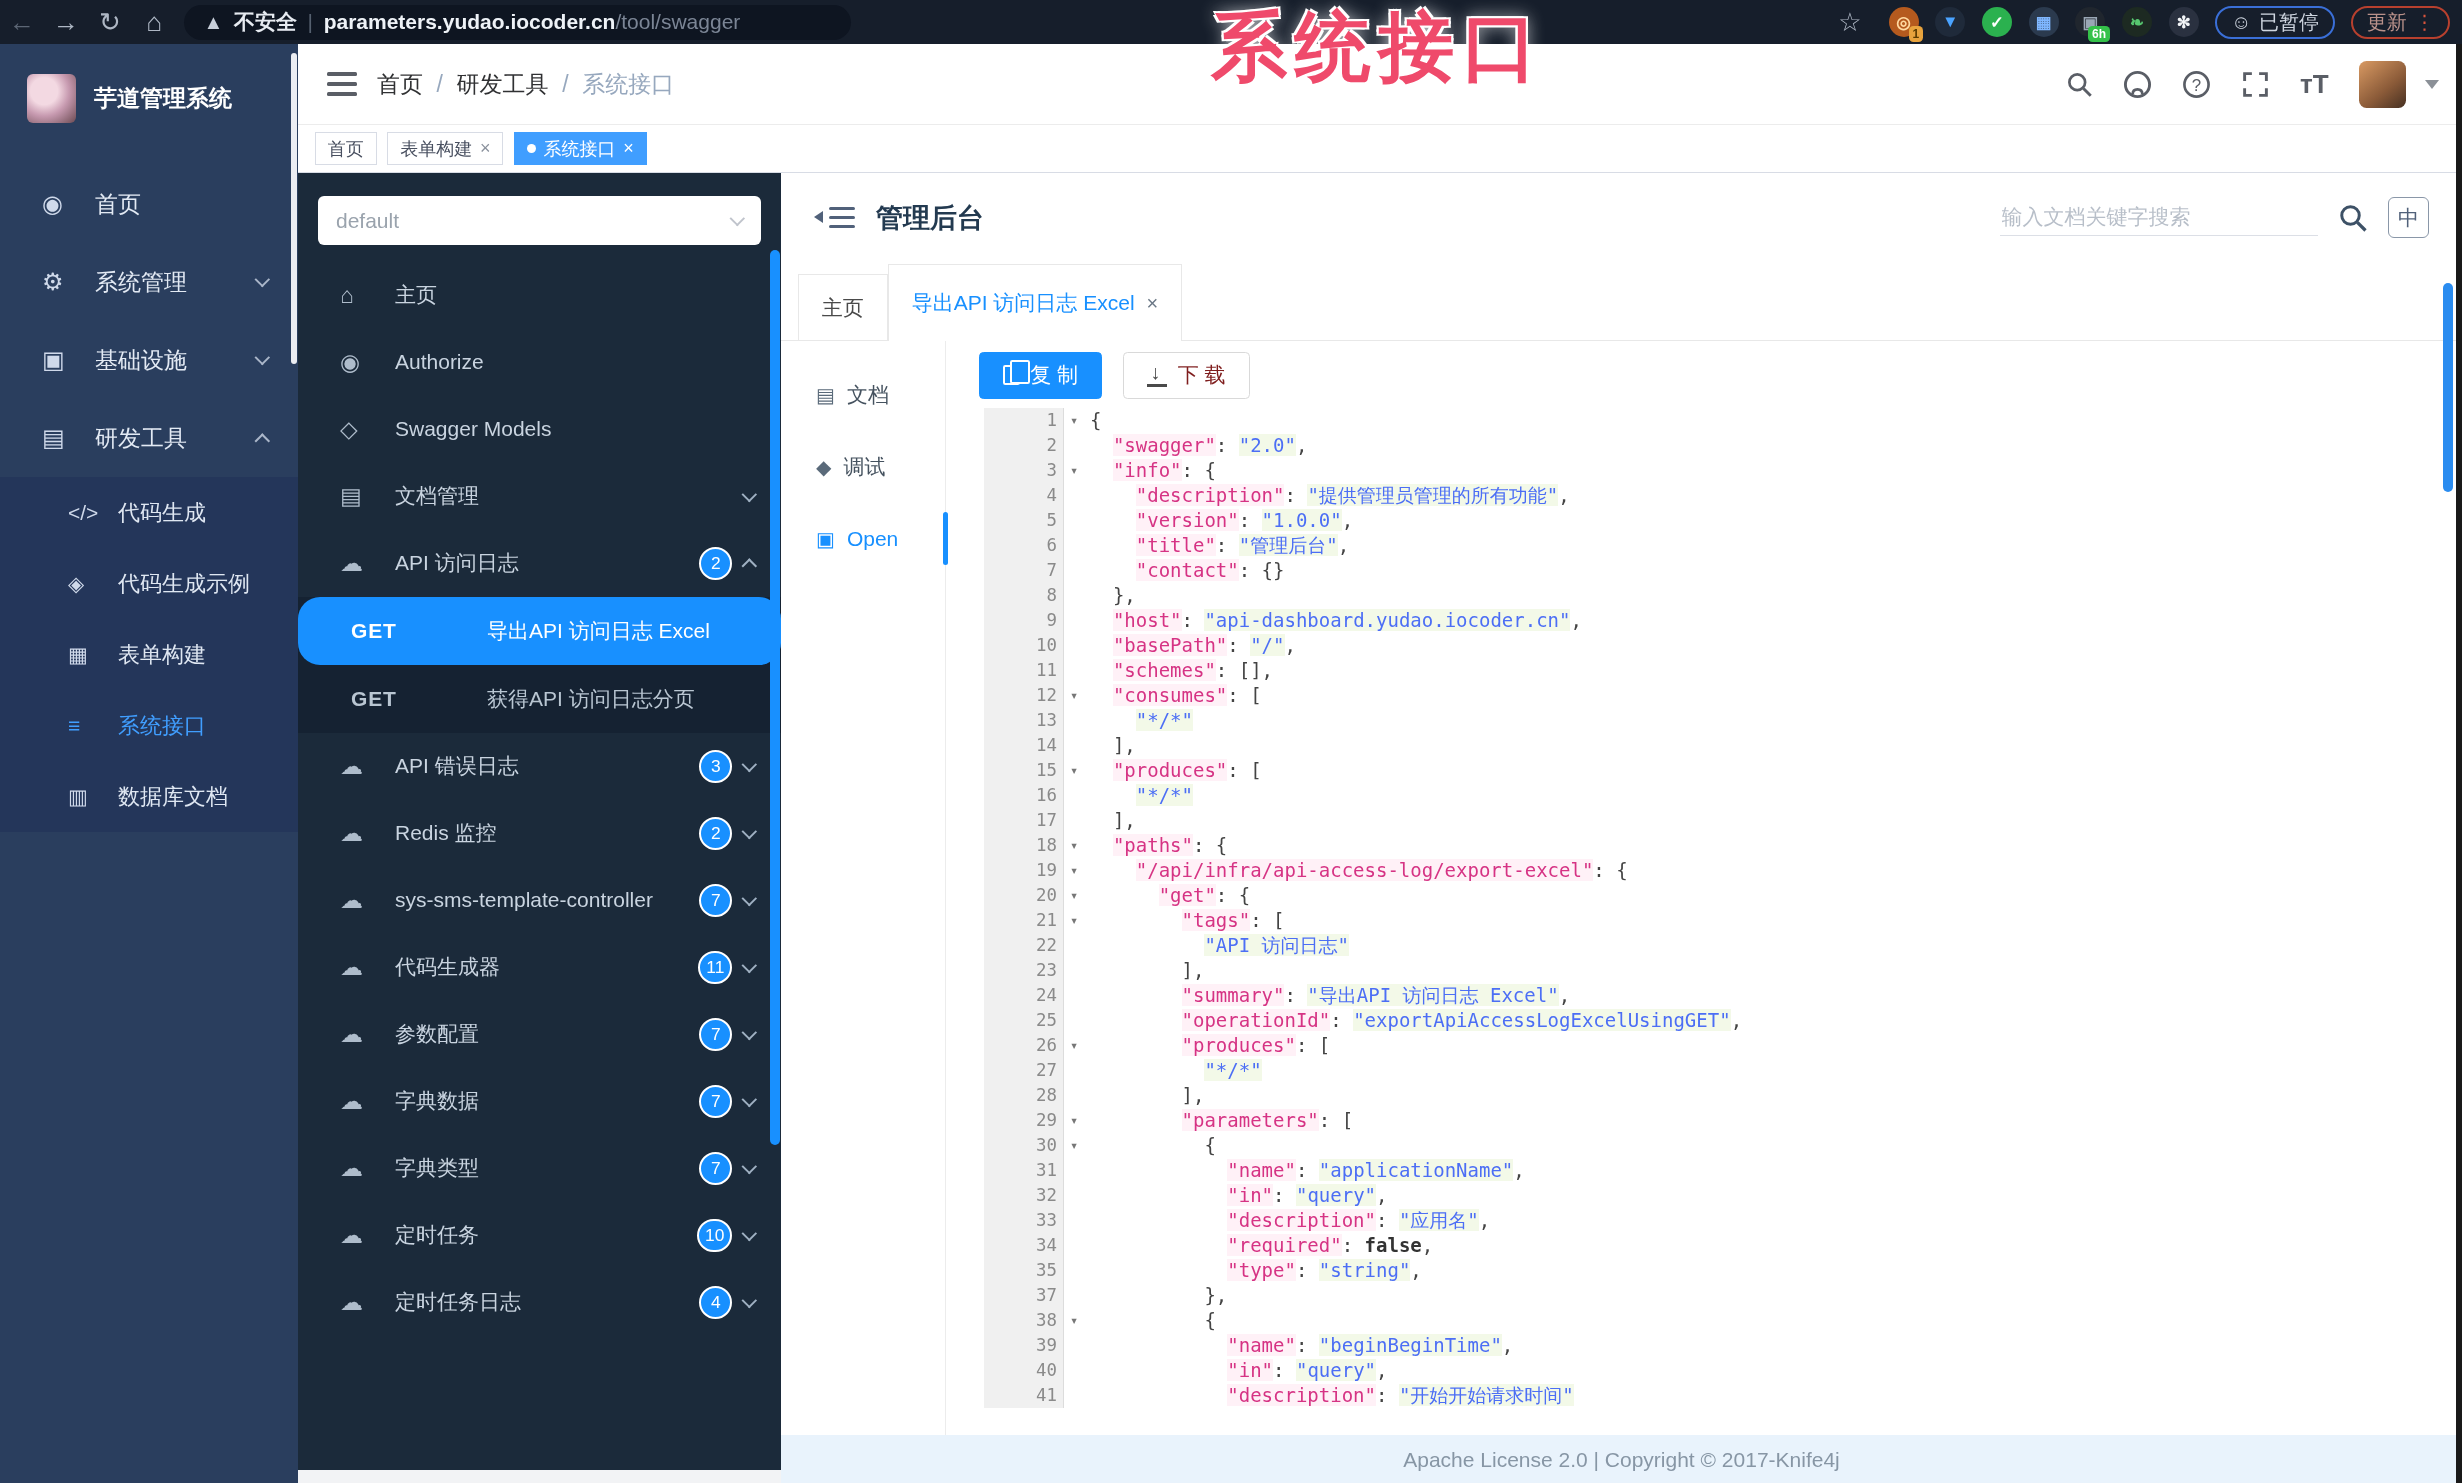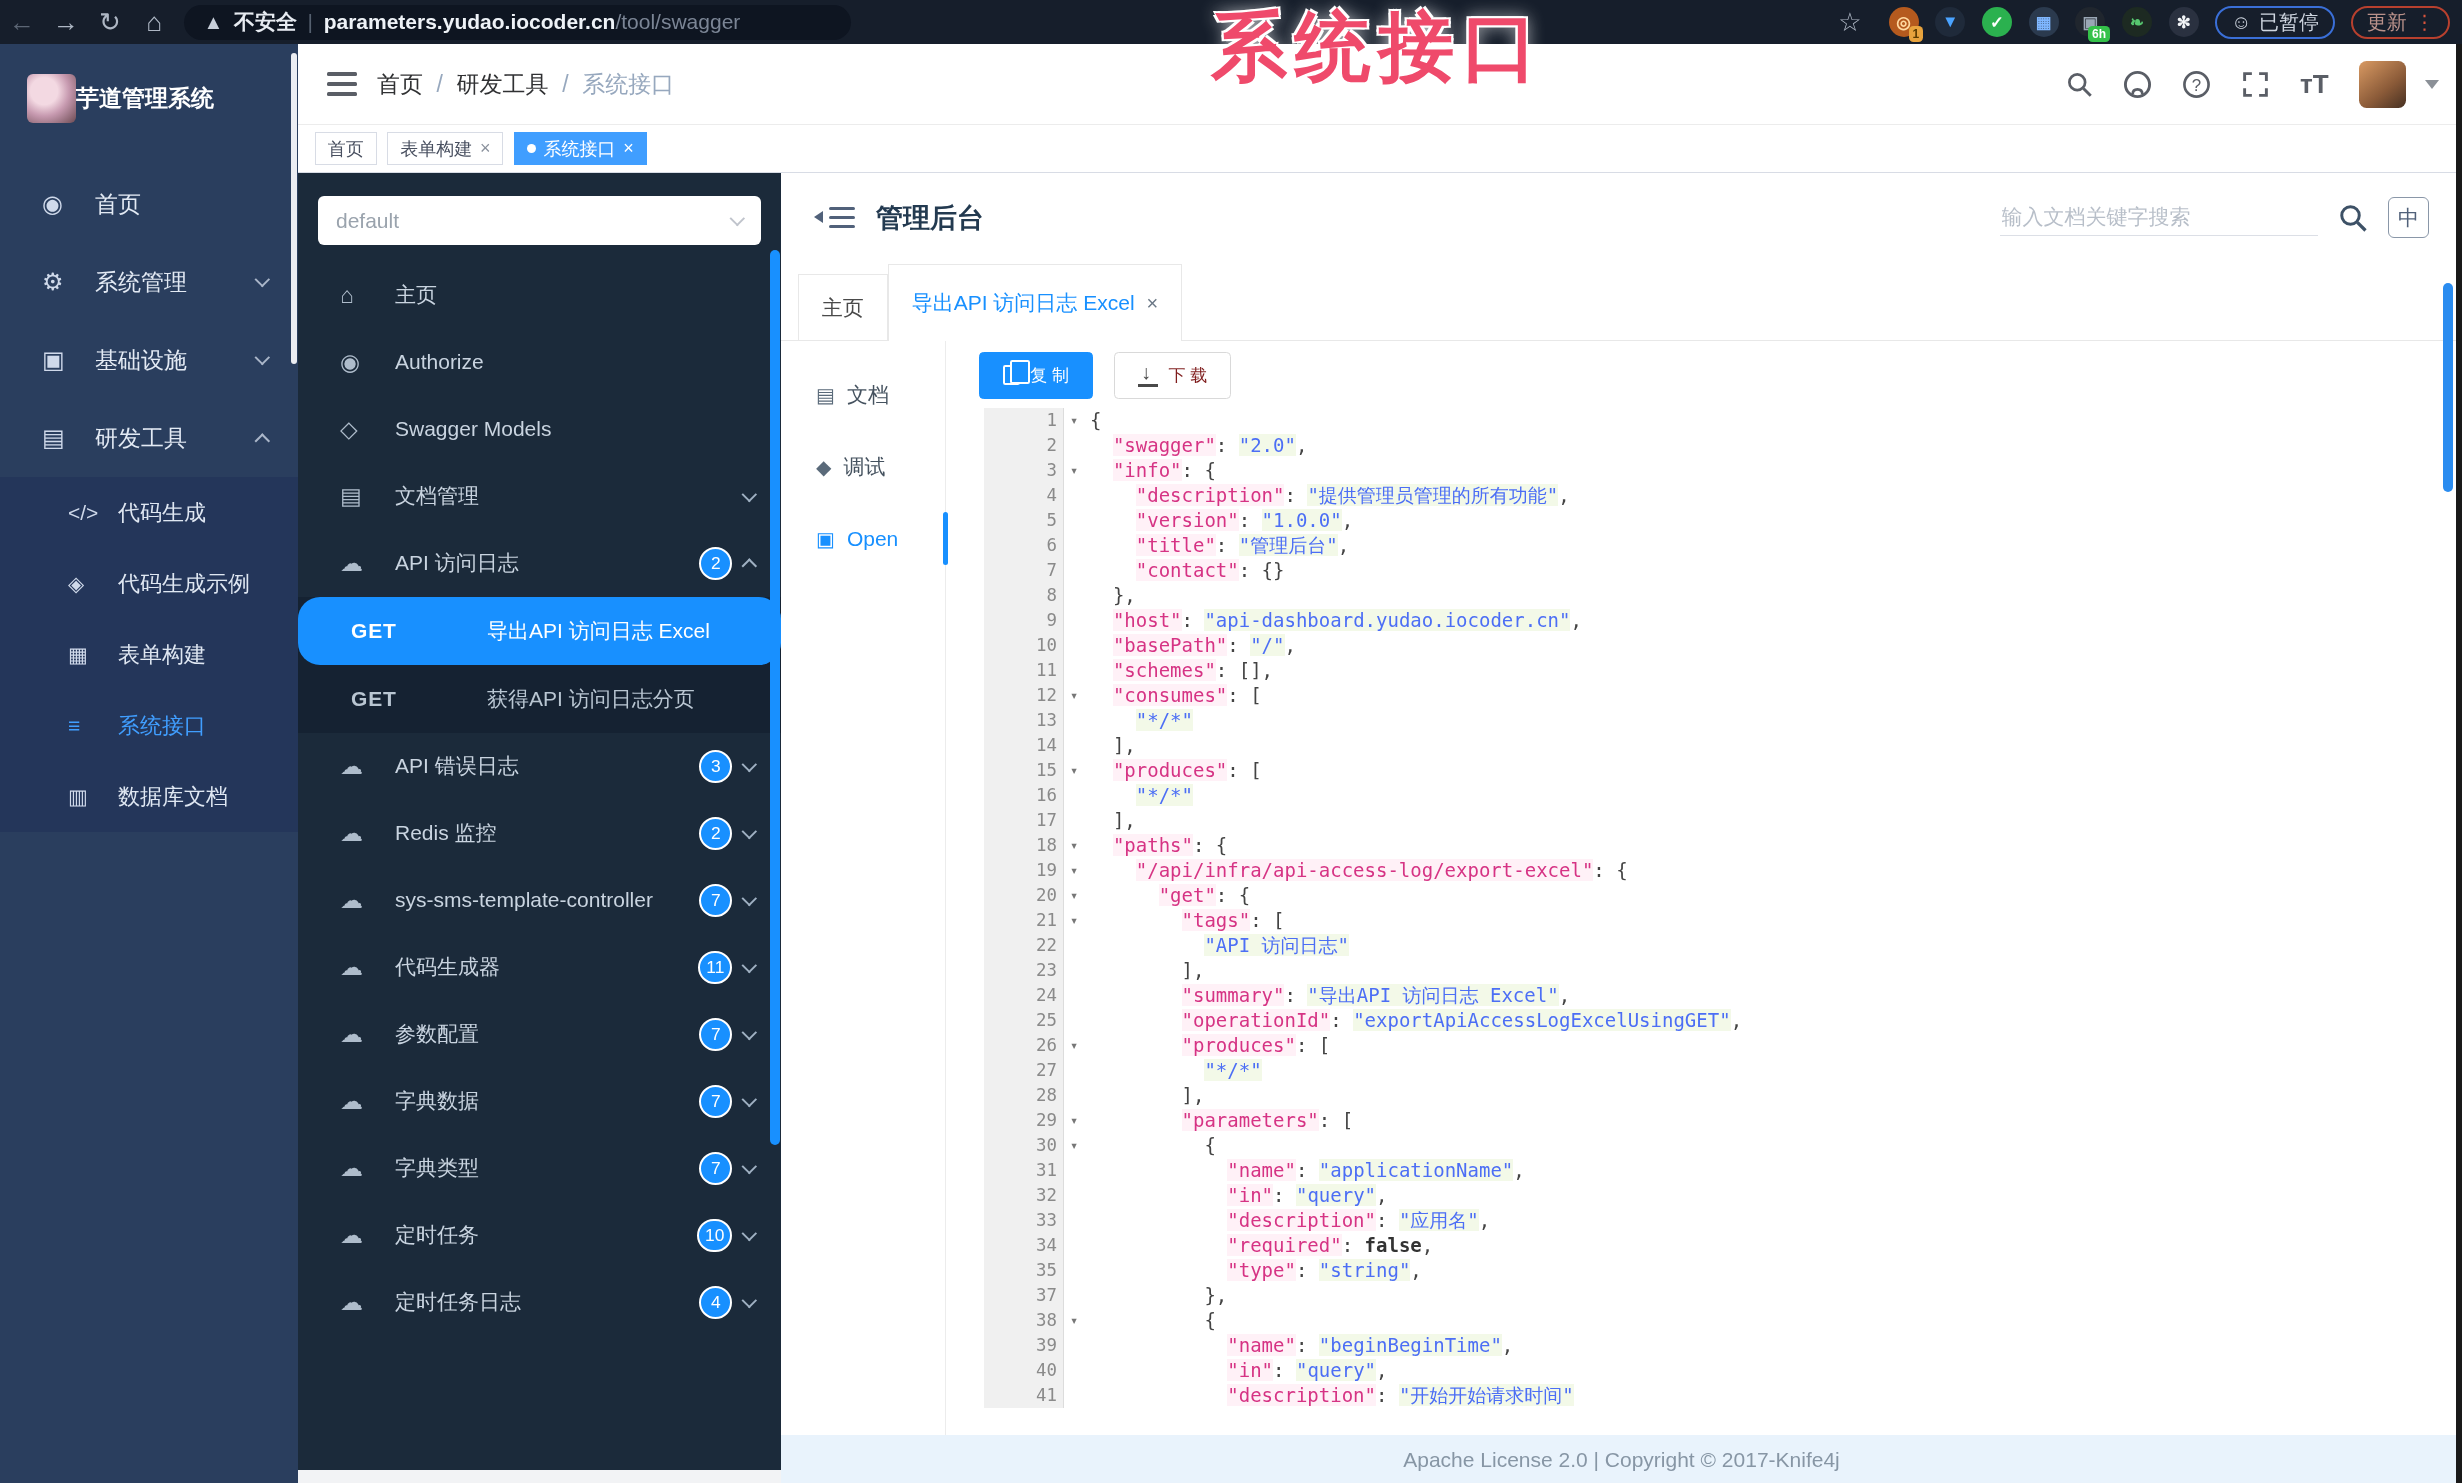--- a/index.html
+++ b/index.html
@@ -28,21 +28,21 @@
   .pill.update { border:2.3px solid #b8402e; color:#b9918a; }
   .mini-badge { position:absolute; bottom:-4.5px; right:-4.5px; background:#e8a33d; color:#5a3b00;
                 font-size:12px; font-weight:bold; border-radius:4.5px; padding:0.8px 3.8px; }
   .mini-badge.green { background:#35c24a; color:#fff; }
 
   
   .app { display:flex; height:1440px; }
 
   
   .sidebar { position:relative; width:298px; background:#2a3e5e; color:#e3eaf4; flex:none; }
-  .side-logo { display:flex; align-items:center; padding:18px 0 0 27px; height:91px; }
+  .side-logo { display:flex; align-items:center; gap:18px; padding:18px 0 0 27px; height:91px; }
   .logo-img { width:49px; height:49px; border-radius:6px;
               background:radial-gradient(circle at 35% 35%, #f3d9e2 0 30%, #c79ab0 55%, #6b4a52 100%); }
   .side-title { font-size:23px; font-weight:bold; color:#fff; }
   .side-menu { margin-top:30px; }
   .side-item { display:flex; align-items:center; height:78px; padding:0 30px 0 42px;
                font-size:23px; color:#e3eaf4; cursor:pointer; }
   .side-item .mi { width:53px; font-size:24px; color:#cfd9ea; }
   .side-item .grow { flex:1; }
   .sub-menu { background:#24365a; }
   .sub-item { display:flex; align-items:center; height:71px; padding:0 30px 0 68px;
@@ -137,21 +137,21 @@
   .mini-item { position:relative; display:flex; align-items:center; gap:12px; height:72px;
                padding-left:35px; font-size:21px; color:#45525f; cursor:pointer; }
   .mini-item .mi { font-size:20px; color:#5a6a7a; }
   .mini-item.active, .mini-item.active .mi { color:#1890ff; }
   .mini-item.active::after { content:""; position:absolute; right:-3px; top:9px; width:5.3px; height:53px;
                              background:#1890ff; border-radius:3px; }
 
   .editor-col { flex:1; display:flex; flex-direction:column; min-width:0; }
   .toolbar { display:flex; gap:21px; padding:10.6px 0 9px 33px; flex:none; }
   .btn { display:flex; align-items:center; gap:10.6px; height:47px; padding:0 23px; border-radius:4.5px;
-         font-size:17px; cursor:pointer; }
+         font-size:21px; cursor:pointer; }
   .btn.primary { background:#1890ff; color:#fff; border:1.5px solid #1890ff; }
   .btn.plain { background:#fff; color:#7f1d1d; border:1.5px solid #d9d9d9; }
   .ic-copy { position:relative; width:16.7px; height:20px; border:2.3px solid #fff; border-radius:2.3px; }
   .ic-copy::before { content:""; position:absolute; left:4.5px; top:-6.8px; width:16.7px; height:20px;
                      border:2.3px solid #fff; border-radius:2.3px; background:#1890ff; }
   .ic-down { position:relative; width:20px; height:20px; }
   .ic-down::before { content:"↓"; position:absolute; left:3px; top:-4.5px; font-size:20px; color:#4a4a4a; }
   .ic-down::after { content:""; position:absolute; left:0; bottom:-1.5px; width:20px; height:2.3px; background:#4a4a4a; }
 
   .codewrap { flex:1; overflow:hidden; padding-left:38px; }

